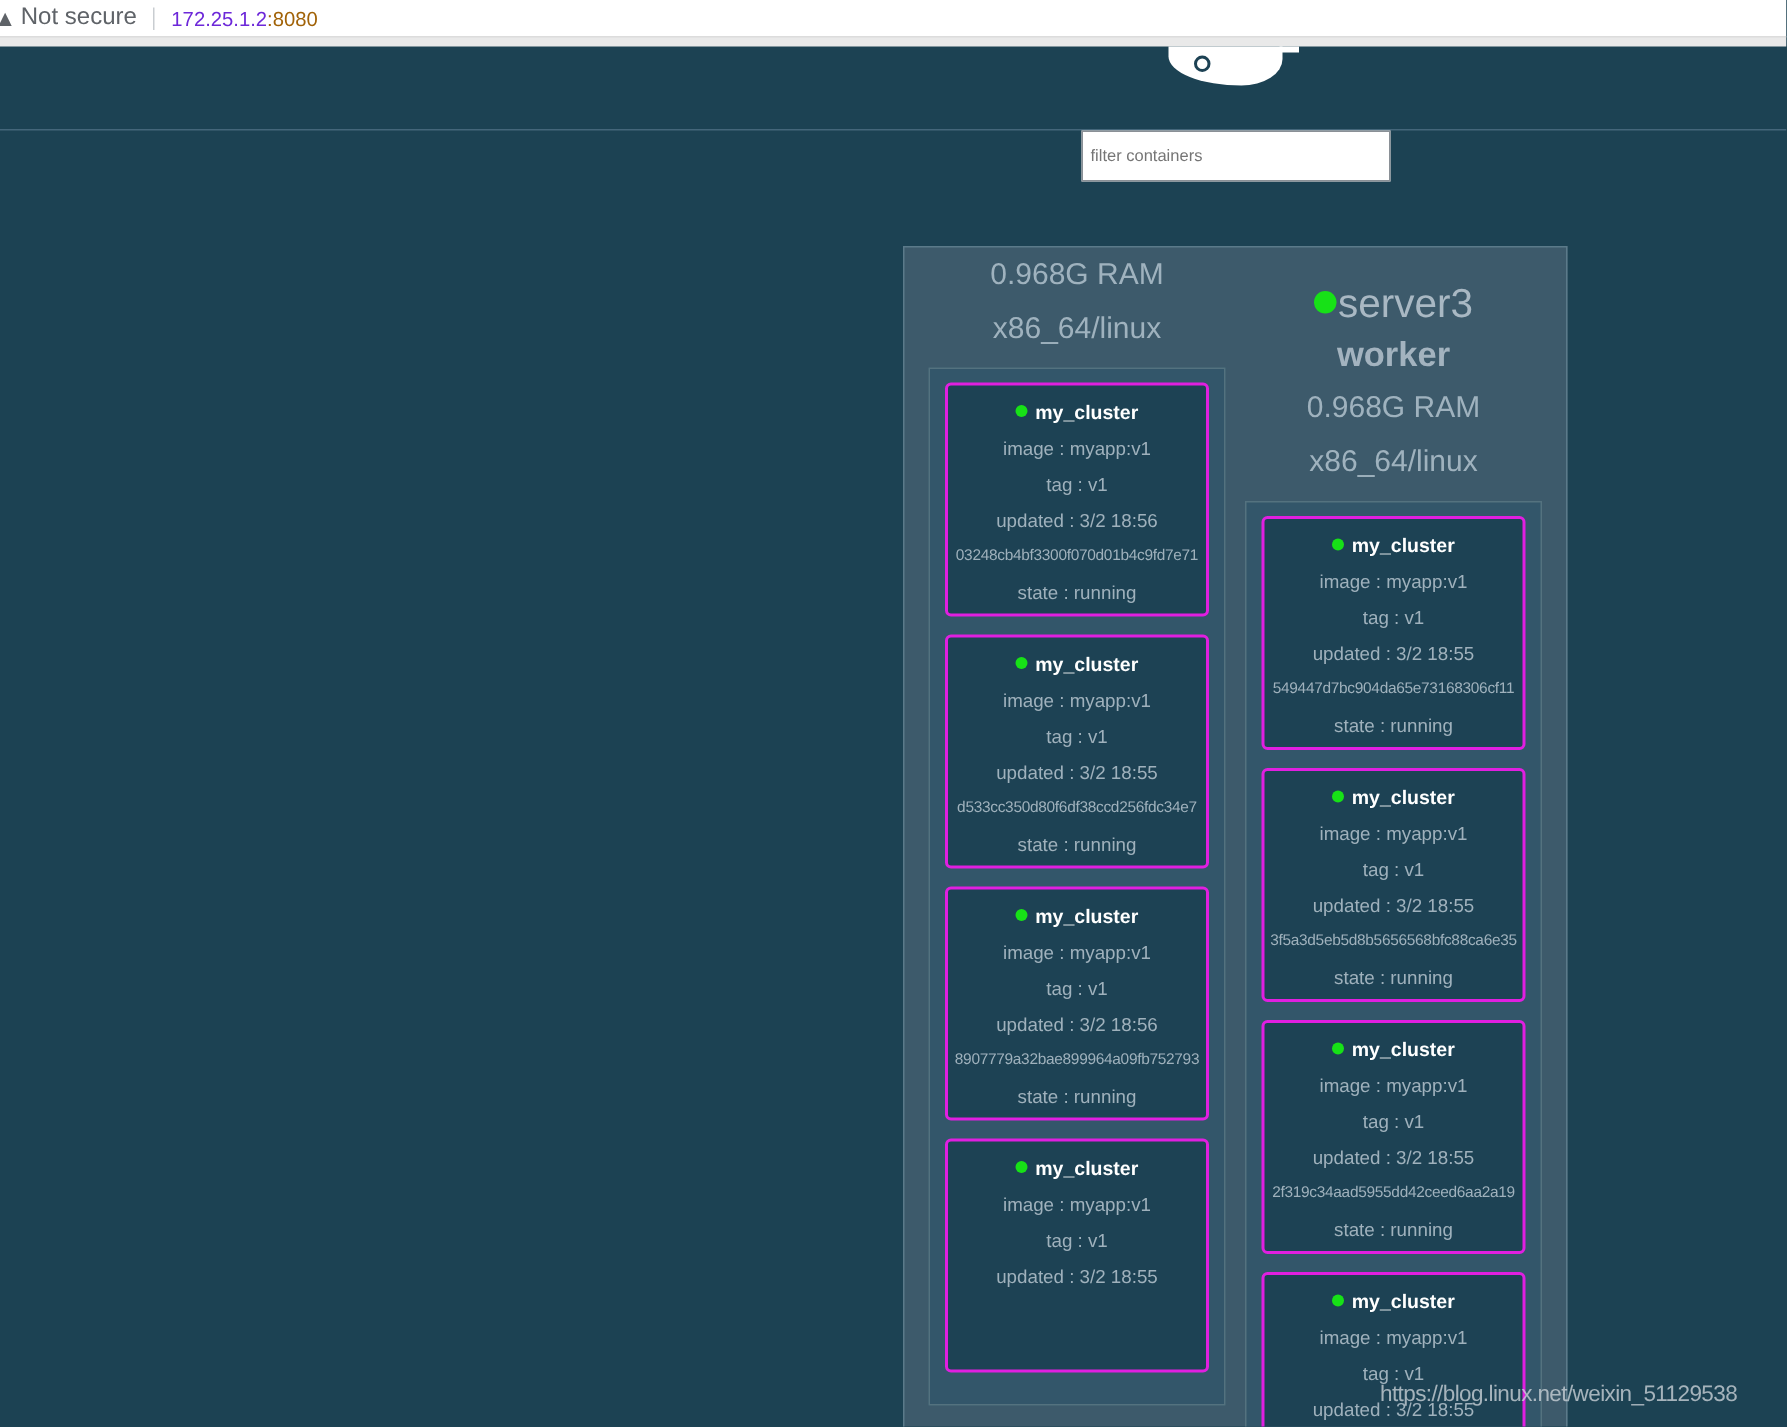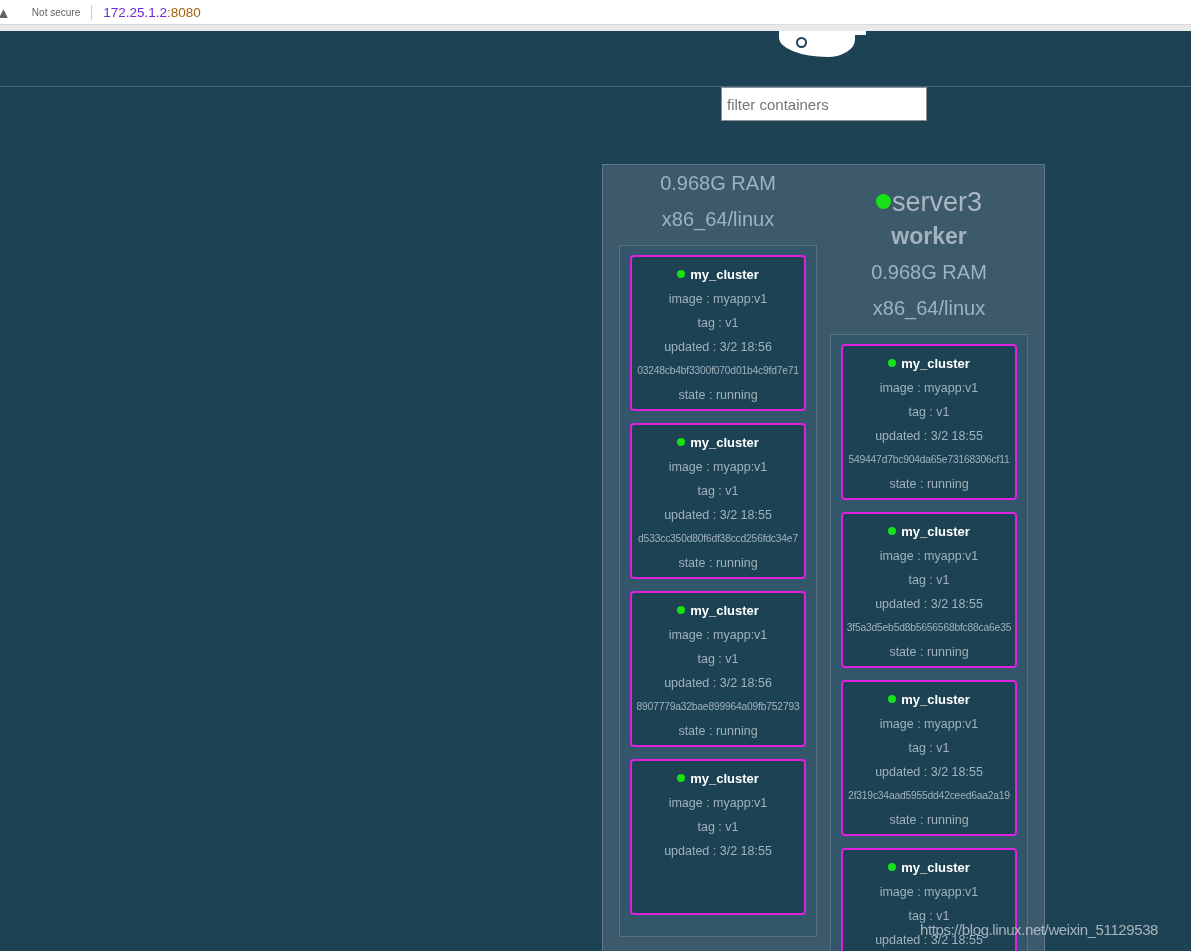--- a/index.html
+++ b/index.html
@@ -7,21 +7,21 @@
     width:1191px; height:951px; overflow:hidden; position:relative;
     background:#1c4253;
     font-family:"Liberation Sans","DejaVu Sans",sans-serif;
   }
   
   .browser-bar {
     position:absolute; top:0; left:0; right:0; height:24px;
     background:#ffffff; display:flex; align-items:center; overflow:hidden;
   }
   .warn-icon { margin-left:-4px; color:#5f6368; font-size:15px; line-height:1; }
-  .not-secure { color:#5f6368; font-size:10px; margin-left:21px; }
+  .not-secure { color:#5f6368; font-size:16px; margin-left:3px; }
   .chrome-sep { width:1px; height:15px; background:#c9cdd1; margin:0 11px; }
   .url-host { color:#6d28d9; font-size:13.5px; }
   .url-port { color:#a16207; font-size:13.5px; }
   .browser-strip {
     position:absolute; top:24px; left:0; right:0; height:7px;
     background:#e9e9e9; border-top:1px solid #dcdcdc; box-sizing:border-box;
   }
   
   .page { position:absolute; top:31px; left:0; width:1191px; height:920px; }
   .logo-blob {
@@ -30,21 +30,21 @@
   }
   .logo-tail { position:absolute; left:853px; top:0; width:13px; height:4px; background:#ffffff; }
   .logo-ring {
     position:absolute; left:796px; top:6px; width:7px; height:7px;
     border:2px solid #1d4254; border-radius:50%; background:#fff;
   }
   .header-line { position:absolute; top:55px; left:0; right:0; height:1px; background:#44667a; }
   .filter-input {
     position:absolute; left:721px; top:56px; width:206px; height:26px;
     box-sizing:border-box; border:1px solid #8a9096; border-radius:0;
-    background:#fff; font-size:15px; padding:16px 5px; color:#333;
+    background:#fff; font-size:11px; padding:16px 5px; color:#333;
     font-family:"Liberation Sans","DejaVu Sans",sans-serif; outline:none;
   }
   .filter-input::placeholder { color:#757575; opacity:1; }
   
   .panel {
     position:absolute; left:602px; top:133px; width:443px; height:900px;
     box-sizing:border-box; background:#3d5a6b; border:1px solid #5b7a8a;
     padding:0 16px; display:flex; justify-content:space-between;
   }
   .node { width:198px; text-align:center; }

